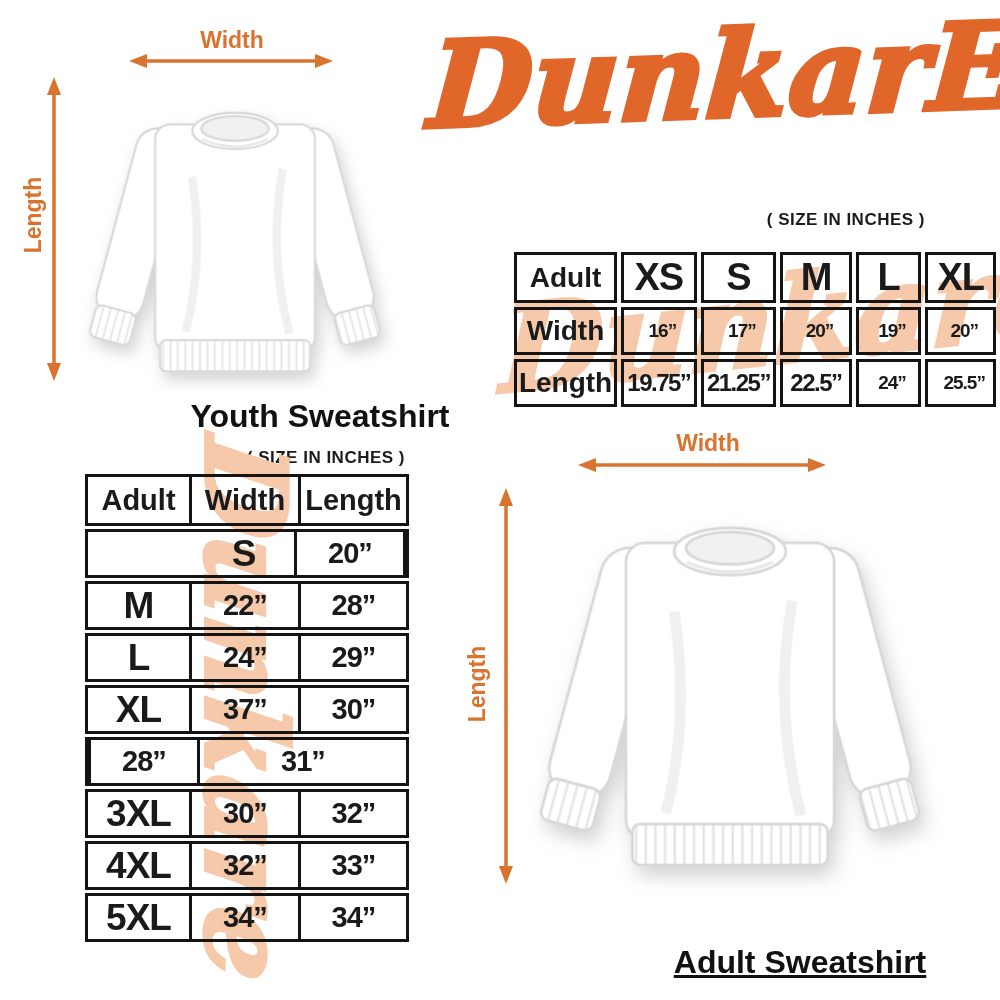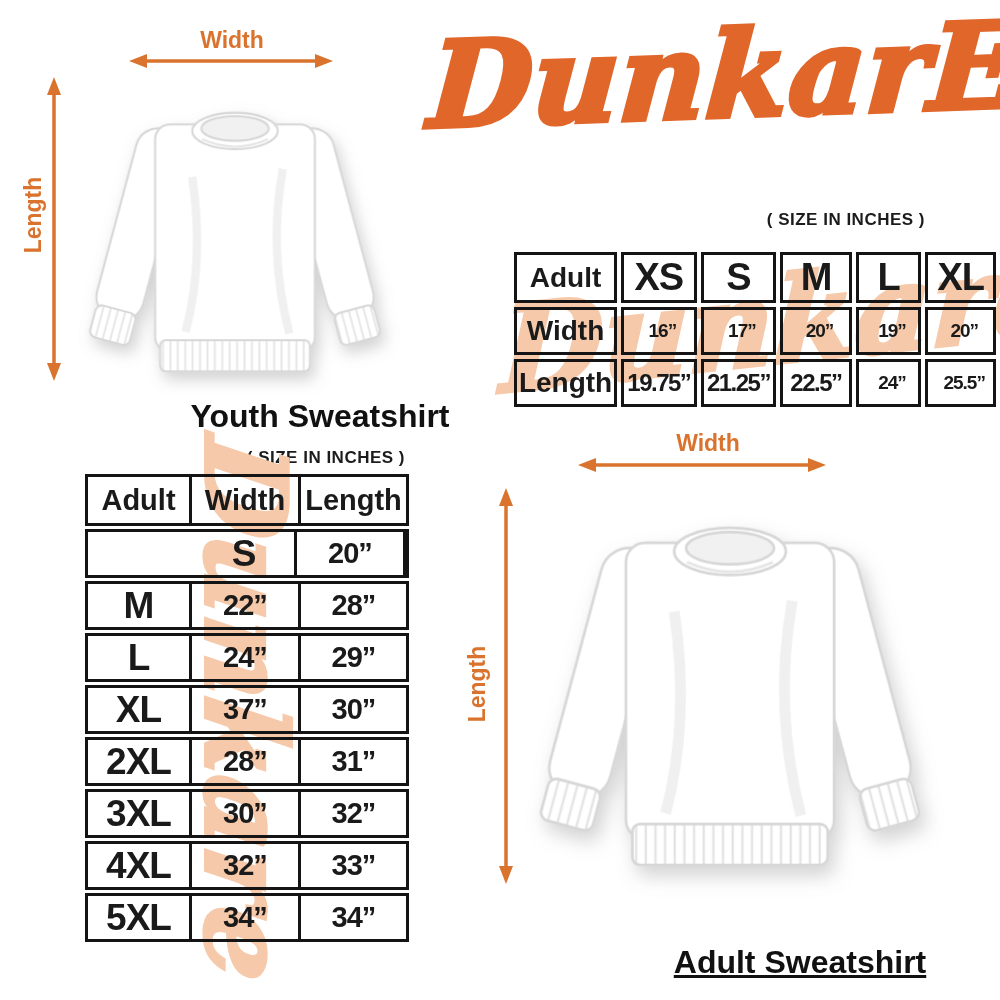--- a/index.html
+++ b/index.html
@@ -162,21 +162,20 @@
       <div class="a-cell a-c0 at-size">L</div>
       <div class="a-cell a-c1 at-val">24”</div>
       <div class="a-cell a-c2 at-val">29”</div>
     </div>
     <div class="a-row">
       <div class="a-cell a-c0 at-size">XL</div>
       <div class="a-cell a-c1 at-val">37”</div>
       <div class="a-cell a-c2 at-val">30”</div>
     </div>
     <div class="a-row">
-      <div class="a-cell a-c0 at-size">2XL</div>
       <div class="a-cell a-c1 at-val">28”</div>
       <div class="a-cell a-c2 at-val">31”</div>
     </div>
     <div class="a-row">
       <div class="a-cell a-c0 at-size">3XL</div>
       <div class="a-cell a-c1 at-val">30”</div>
       <div class="a-cell a-c2 at-val">32”</div>
     </div>
     <div class="a-row">
       <div class="a-cell a-c0 at-size">4XL</div>

